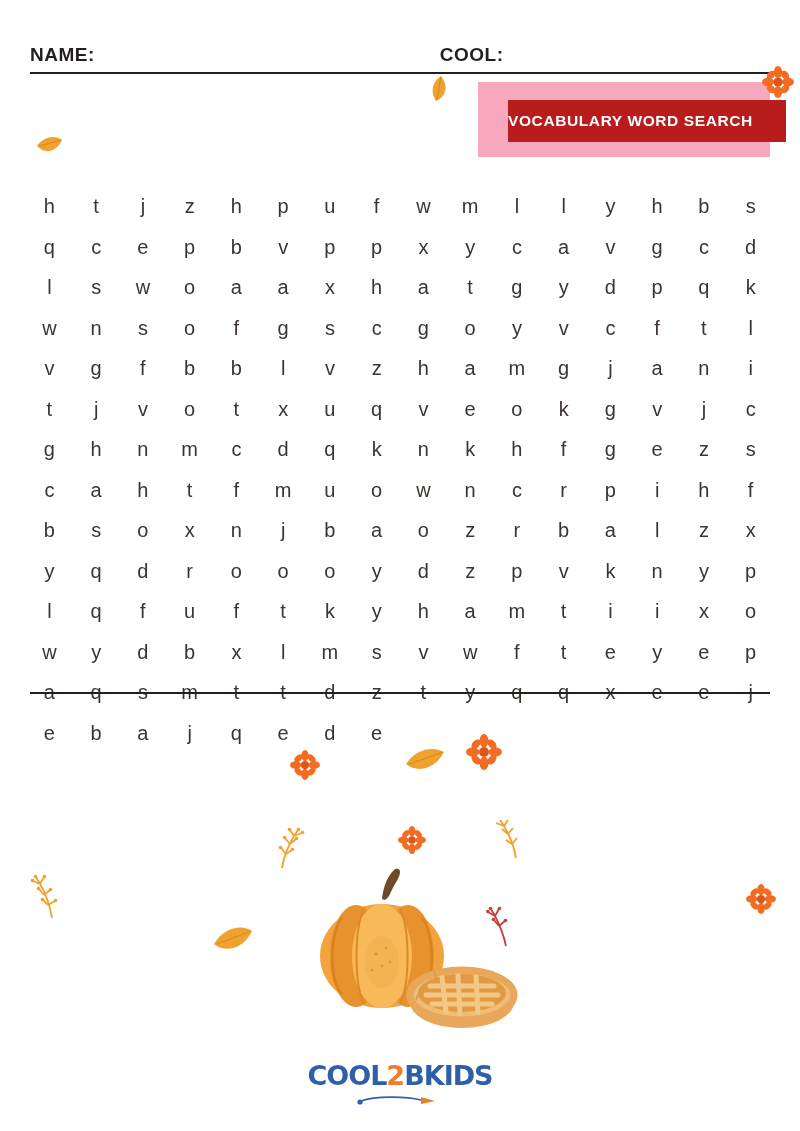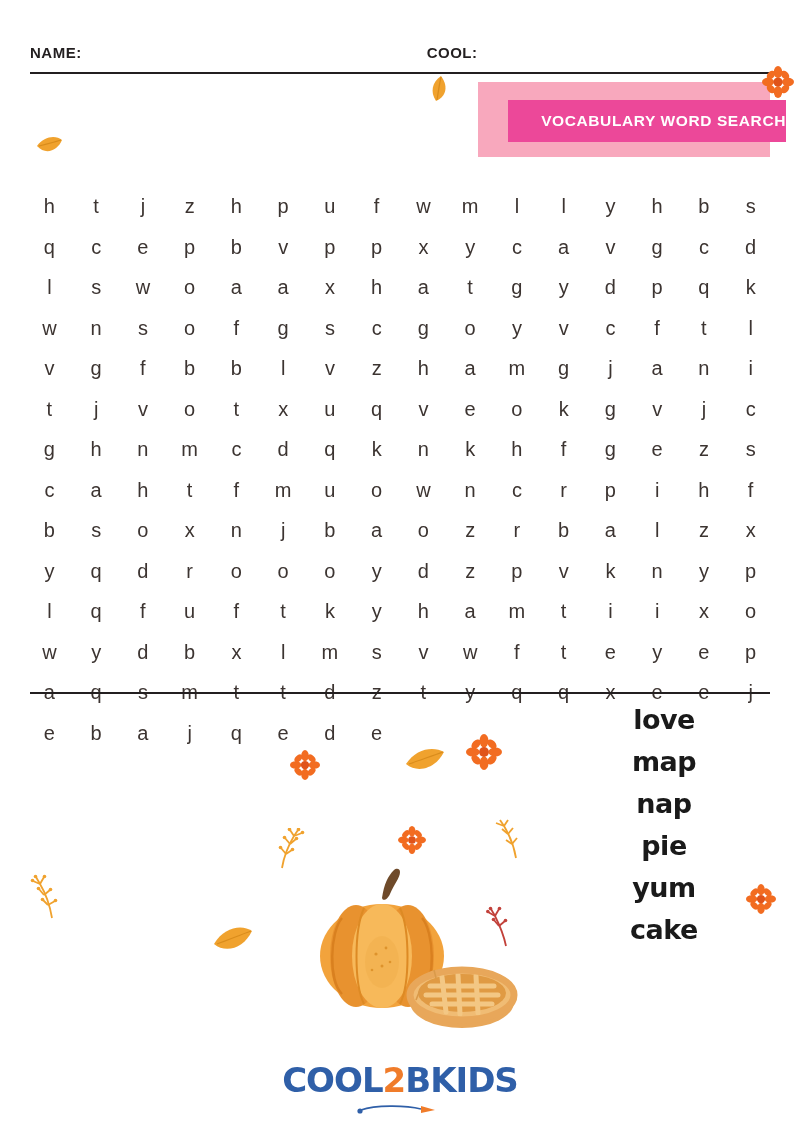--- a/index.html
+++ b/index.html
@@ -21,21 +21,21 @@
 
   
   .name-date {
     position: absolute;
     left: 30px; top: 44px;
     width: 740px;
     display: flex;
     align-items: flex-end;
   }
   .nd-label {
-    font-size: 15px;
+    font-size: 19px;
     font-weight: bold;
     letter-spacing: .5px;
     color: #231f20;
     font-family: "Liberation Sans", sans-serif;
   }
   .nd-label.date { margin-left: 345px; }
 
   .rule-top {
     position: absolute;
     left: 30px; top: 72px;
@@ -61,24 +61,24 @@
     font-weight: bold;
     letter-spacing: -1px;
     line-height: 64px;
     font-family: "DejaVu Sans", sans-serif;
     white-space: nowrap;
   }
   .title-chip {
     position: absolute;
     right: 14px; top: 100px;
     width: 278px; height: 42px;
-    background: #ec4899;
+    background: #b91c1c;
     display: flex;
     align-items: center;
-    justify-content: flex-end;
+    justify-content: flex-start;
   }
   .title-chip span {
     color: #ffffff;
     font-size: 15.5px;
     font-weight: bold;
     letter-spacing: .6px;
     font-family: "Liberation Sans", sans-serif;
     white-space: nowrap;
   }
 
@@ -142,21 +142,21 @@
 
   
   .logo {
     position: absolute;
     left: 0; top: 1060px;
     width: 800px;
     text-align: center;
     font-family: "DejaVu Sans", sans-serif;
   }
   .logo-text {
-    font-size: 34px;
+    font-size: 27px;
     font-weight: bold;
     letter-spacing: -1px;
     color: #2f5fa8;
     display: inline-block;
   }
   .logo-2 { color: #f07c2a; }
 </style>
 </head>
 <body>
 
@@ -428,28 +428,20 @@
       <div class="cell">a</div>
       <div class="cell">j</div>
       <div class="cell">q</div>
       <div class="cell">e</div>
       <div class="cell">d</div>
       <div class="cell">e</div>
     </div>
 
   <div class="rule-bottom"></div>
 
-  <div class="words-right" id="words-right">
-      <div class="word">love</div>
-      <div class="word">map</div>
-      <div class="word">nap</div>
-      <div class="word">pie</div>
-      <div class="word">yum</div>
-      <div class="word">cake</div>
-    </div>
 
   <div class="deco" style="left:290px; top:750px;">
     <svg width="30" height="30" viewBox="0 0 32 32">
       <g fill="#f26c21">
         <ellipse cx="16" cy="6" rx="4" ry="6"></ellipse>
           <ellipse cx="16" cy="26" rx="4" ry="6"></ellipse>
         <ellipse cx="6" cy="16" rx="6" ry="4"></ellipse>
           <ellipse cx="26" cy="16" rx="6" ry="4"></ellipse>
         <ellipse cx="9" cy="9" rx="5" ry="3.2" transform="rotate(-45 9 9)"></ellipse>
         <ellipse cx="23" cy="23" rx="5" ry="3.2" transform="rotate(-45 23 23)"></ellipse>

